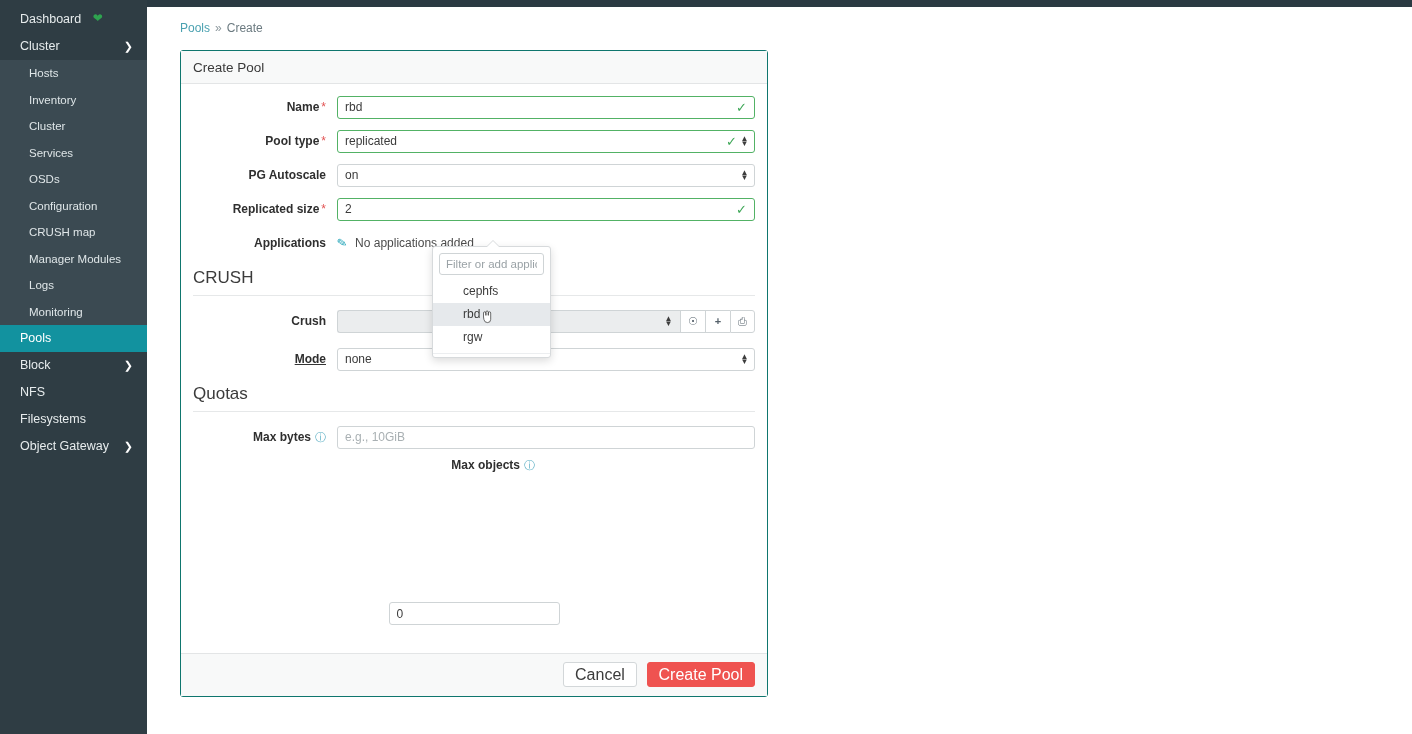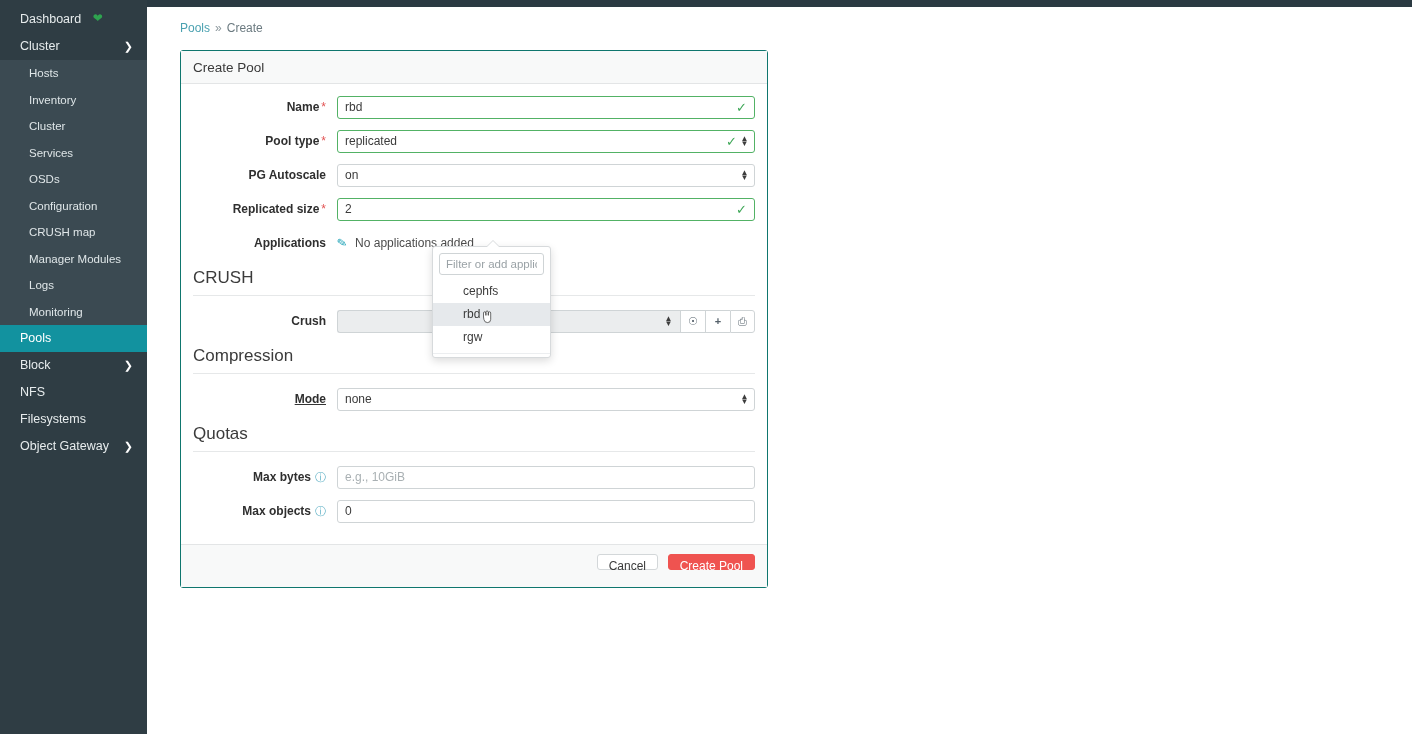--- a/index.html
+++ b/index.html
@@ -225,24 +225,24 @@
     justify-content: center;
     font-size: 11px;
     color: #54606a;
     cursor: pointer;
   }
   .icon-btn.last { border-right: 1px solid #cfd4d6; border-radius: 0 3px 3px 0; }
 
   
   .btn {
     display: inline-block;
-    height: 16px;
+    height: 25px;
     line-height: 23px;
     padding: 0 11px;
-    font-size: 12px;
+    font-size: 16px;
     border-radius: 3px;
     cursor: pointer;
     font-family: "Liberation Sans", sans-serif;
     vertical-align: middle;
   }
   .btn-default {
     background: #ffffff;
     border: 1px solid #d3d7d9;
     color: #3b3b3b;
   }
@@ -453,21 +453,20 @@
               </div>
               <div class="icon-btn">☉</div>
               <div class="icon-btn">
                   <b>+</b>
                 </div>
               <div class="icon-btn last">⎙</div>
             </div>
           </div>
         </div>
 
-        <div class="section-title section-gap">Compression</div>
 
         <div class="row" style="margin-top:12px;text-decoration:underline;">
           <div class="lbl">
             <span>Mode</span>
           </div>
           <div class="ctrl">
             <input class="inp" type="text" readonly="" value="none" style="">
             <span class="spin">▲<br>▼</span>
           </div>
         </div>
@@ -476,21 +475,21 @@
 
         <div class="row" style="margin-top:12px;">
           <div class="lbl">
             <span>Max bytes</span><span class="help">ⓘ</span>
           </div>
           <div class="ctrl">
             <input class="inp plain" type="text" placeholder="e.g., 10GiB" style="">
           </div>
         </div>
 
-        <div class="row" style="margin-bottom:8px;">
+        <div class="row" style="margin-bottom:16px;flex-direction:column;">
           <div class="lbl">
             <span>Max objects</span><span class="help">ⓘ</span>
           </div>
           <div class="ctrl">
             <input class="inp plain" type="text" value="0" style="">
           </div>
         </div>
 
       </div>
 

